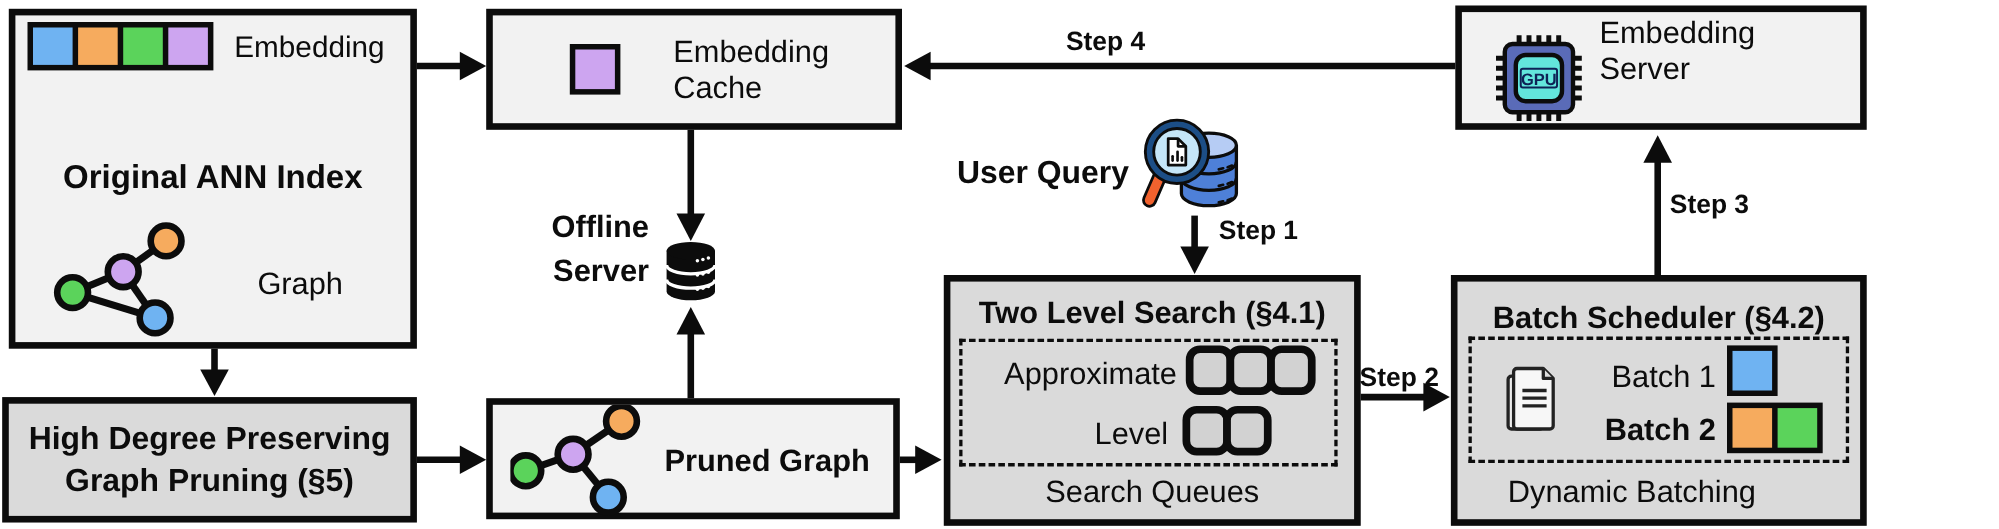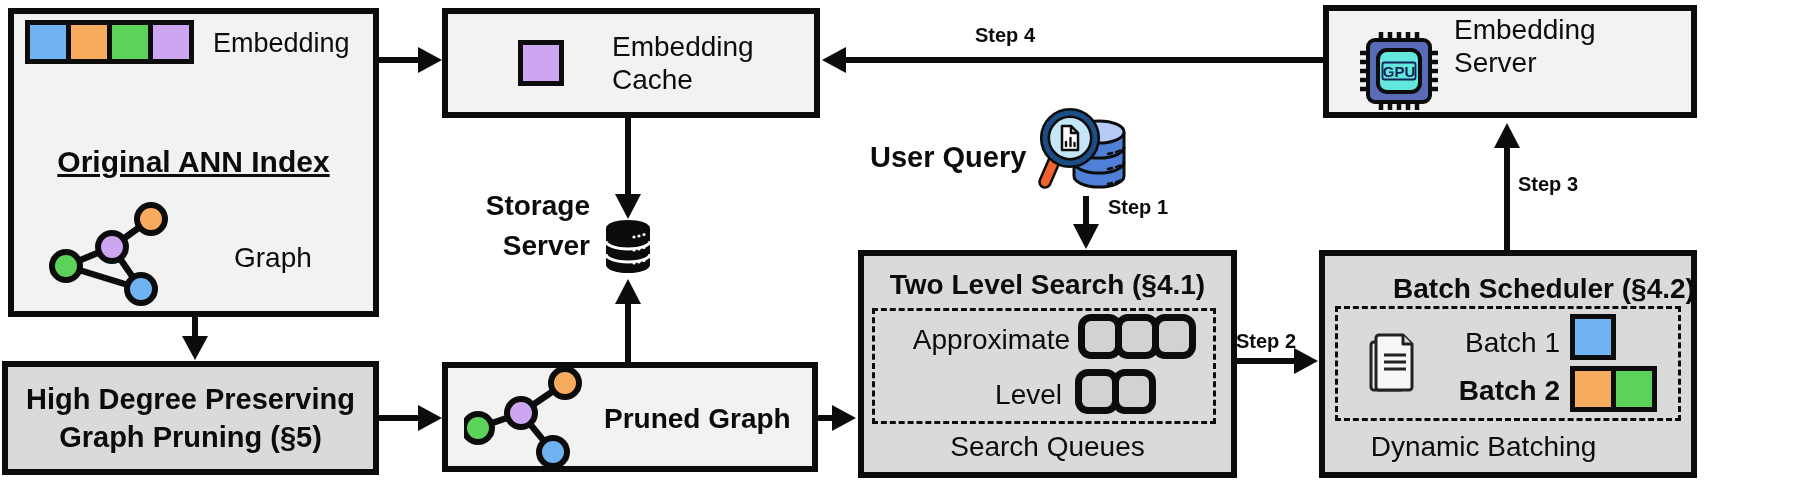--- a/index.html
+++ b/index.html
@@ -7,22 +7,22 @@
     --box-light:#F2F2F2; --box-dark:#DADADA; --slot-fill:#D2D2D2; --ink:#0C0C0C;
     --gpu-outer:#5A6BB8; --gpu-inner:#63E6DC; --gpu-text:#0E2255;
     --db-blue:#4E80D8; --db-blue-light:#B6CCF4; --lens-fill:#C5E6F8; --lens-rim:#1C4E86; --handle-orange:#F2622E;
   }
   html,body{margin:0;padding:0;background:#fff;}
   .canvas{position:relative;width:1817px;height:481px;background:#fff;overflow:hidden;
           font-family:"Liberation Sans",sans-serif;color:var(--ink);}
   .box{position:absolute;box-sizing:border-box;border:6px solid var(--ink);}
   .light{background:var(--box-light);} .dark{background:var(--box-dark);}
   .t{position:absolute;color:var(--ink);white-space:nowrap;line-height:1.18;}
-  .f27{font-size:27px;} .f28{font-size:28px;} .f29{font-size:29px;} .f30{font-size:30px;text-decoration:underline;}
-  .step{font-size:20px;font-weight:bold;}
+  .f27{font-size:27px;} .f28{font-size:28px;} .f29{font-size:29px;} .f30{font-size:30px;}
+  .step{font-size:24px;font-weight:bold;}
   .b{font-weight:bold;} .ctr{text-align:center;} .rgt{text-align:right;}
   .lh33{line-height:33px;} .lh38{line-height:38px;} .lh40{line-height:40px;}
   .cellrow{position:absolute;display:flex;gap:5px;padding:5px;background:var(--ink);}
   .cellrow .cell{width:36px;height:36px;}
   .cellrow.strip .cell{width:36px;height:34px;}
   .slotrow{position:absolute;display:flex;}
   .slot{box-sizing:border-box;width:44px;height:45px;border:7px solid var(--ink);
         border-radius:13px;background:var(--slot-fill);margin-left:-7px;}
   .slot:first-child{margin-left:0;}
   .dashedbox{position:absolute;box-sizing:border-box;border:3px dashed var(--ink);}
@@ -118,21 +118,21 @@
 
   <div class="cellrow" style="left:518px;top:40px;">
       <div class="cell" style="background: rgb(205, 165, 240);"></div>
     </div>
   <div class="t f28 lh33" style="left:612px;top:30px;">
     <div>Embedding</div>
     <div>Cache</div>
   </div>
 
   <div class="t f28 b rgt lh40" style="left:450px;top:186px;width:140px;">
-    <div>Storage</div>
+    <div>Offline</div>
     <div>Server</div>
   </div>
   <svg class="icon" style="left:603px;top:219px;" width="50" height="58" viewBox="0 0 50 58">
     <path d="M3 9 v37 a22 8 0 0 0 44 0 V9" fill="var(--ink)"></path>
     <ellipse cx="25" cy="9" rx="22" ry="8" fill="var(--ink)"></ellipse>
     <path d="M3 22 a22 8 0 0 0 44 0" fill="none" stroke="#fff" stroke-width="3"></path>
     <path d="M3 35 a22 8 0 0 0 44 0" fill="none" stroke="#fff" stroke-width="3"></path>
     <g fill="#fff">
       <circle cx="31" cy="18" r="1.6"></circle>
         <circle cx="36" cy="17" r="1.6"></circle>
@@ -199,21 +199,21 @@
       <div class="slot"></div>
     </div>
   <div class="t f28 rgt" style="left:866px;top:378px;width:196px;">Level</div>
   <div class="slotrow" style="left:1075px;top:369px;">
       <div class="slot"></div>
       <div class="slot"></div>
     </div>
   <div class="t f28 ctr" style="left:858px;top:430px;width:379px;">Search Queues</div>
   <div class="t step" style="left:1236px;top:330px;">Step 2</div>
 
-  <div class="t f28 b ctr" style="left:1319px;top:272px;width:378px;margin-left:36px;">Batch Scheduler (§4.2)</div>
+  <div class="t f28 b ctr" style="left:1319px;top:272px;width:378px;">Batch Scheduler (§4.2)</div>
   <div class="dashedbox" style="left:1335px;top:306px;width:346px;height:115px;"></div>
   <svg class="icon" style="left:1366px;top:330px;" width="56" height="68" viewBox="0 0 56 68">
     <rect x="5" y="12" width="32" height="48" rx="3" fill="#ECECEC" stroke="#222" stroke-width="3"></rect>
     <path d="M13 5 h24 l9 9 v43 a3 3 0 0 1 -3 3 h-30 a3 3 0 0 1 -3 -3 v-49 a3 3 0 0 1 3 -3 z" fill="#F7F7F7" stroke="#222" stroke-width="3" stroke-linejoin="round"></path>
     <path d="M37 5 v9 h9" fill="#DDDDDD" stroke="#222" stroke-width="3" stroke-linejoin="round"></path>
     <g stroke="#222" stroke-width="3">
       <line x1="18" y1="25" x2="40" y2="25"></line>
         <line x1="18" y1="32" x2="40" y2="32"></line>
         <line x1="18" y1="39" x2="40" y2="39"></line>
     </g>

